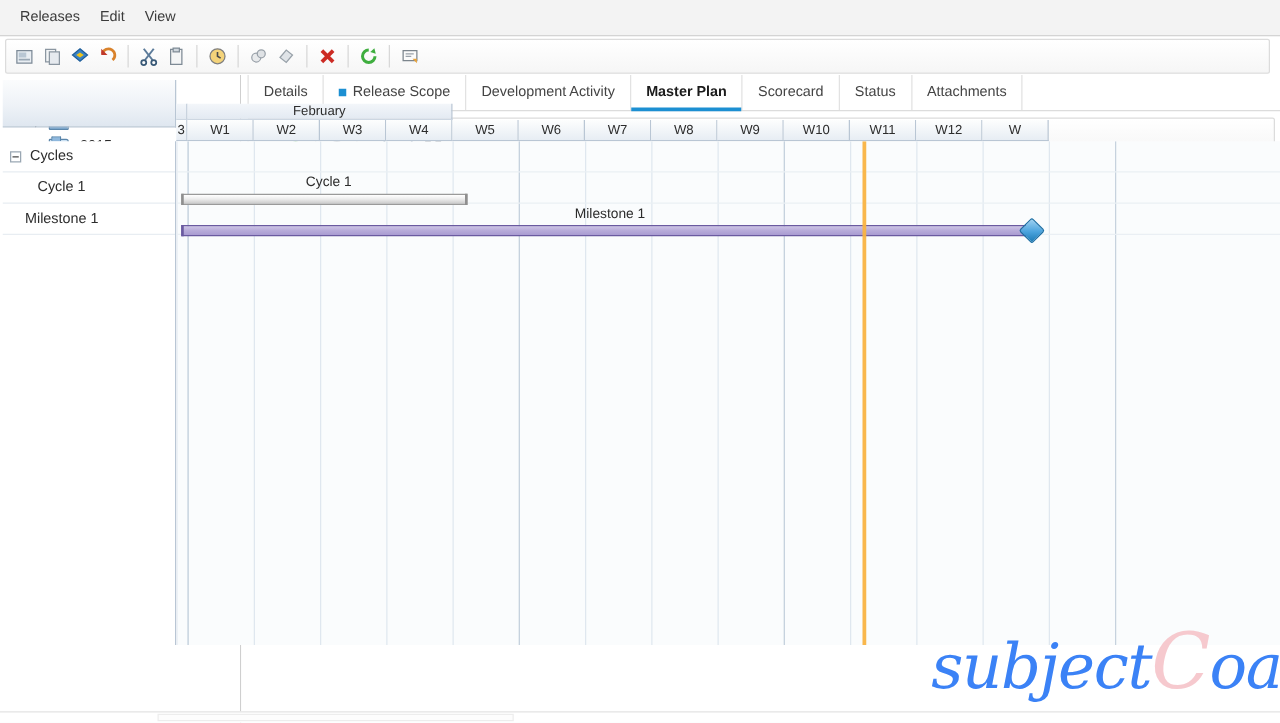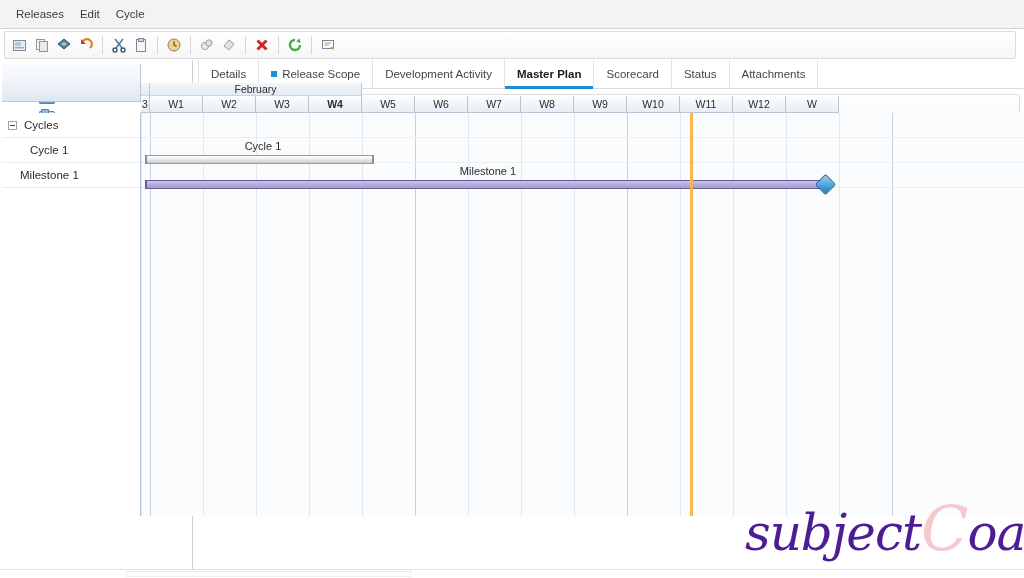--- a/index.html
+++ b/index.html
@@ -181,39 +181,39 @@
     transform:rotate(45deg);border-radius:2px;
   }
   .today-line{position:absolute;top:0;bottom:0;width:3px;background:#f9b342;opacity:.95;}
 
   
   .watermark{
     position:absolute;left:745px;top:492px;width:260px;height:70px;
     font-family:"DejaVu Serif", serif;font-style:italic;font-size:50px;
     letter-spacing:-1px;white-space:nowrap;pointer-events:none;user-select:none;
   }
-  .wm-a{color:#4c1d95;}
+  .wm-a{color:#3b82f6;}
   .wm-c{color:#f6c9ce;font-size:62px;}
 
   
   .hscroll{
     position:absolute;left:0;bottom:0;width:1024px;height:9px;background:#ffffff;
     border-top:1px solid #e3e3e3;box-sizing:border-box;
   }
   .hscroll .thumb{position:absolute;left:126px;top:1px;height:6px;width:285px;background:#fdfdfd;border:1px solid #ededed;box-sizing:border-box;}
 </style>
 </head>
 <body>
 
 <div class="app">
 
   <div class="menubar">
     <div class="mi">Releases</div>
     <div class="mi">Edit</div>
-    <div class="mi">Cycle</div>
+    <div class="mi">View</div>
   </div>
 
   <div class="toolbar">
     <div class="tb-btn">
       <svg width="16" height="16" viewBox="0 0 16 16">
         <rect x="1.5" y="3.5" width="12" height="10" fill="#e9eef3" stroke="#7d8a97"></rect>
         <rect x="3" y="5" width="6" height="4" fill="#b9c7d4"></rect>
         <rect x="3" y="10" width="9" height="1.4" fill="#9aa8b5"></rect>
       </svg>
     </div>
@@ -409,21 +409,21 @@
 
       <div class="g-months" id="months">
           <div class="g-month" style="width: 9px;"></div>
           <div class="g-month" style="width: 212px;">February</div>
         </div>
       <div class="g-weeks" id="weeks">
           <div class="g-week" style="width: 9px;">3</div>
           <div class="g-week" style="width: 53px;">W1</div>
           <div class="g-week" style="width: 53px;">W2</div>
           <div class="g-week" style="width: 53px;">W3</div>
-          <div class="g-week" style="width: 53px; font-weight: bold;">W4</div>
+          <div class="g-week" style="width: 53px;">W4</div>
           <div class="g-week" style="width: 53px;">W5</div>
           <div class="g-week" style="width: 53px;">W6</div>
           <div class="g-week" style="width: 53px;">W7</div>
           <div class="g-week" style="width: 53px; text-align: center;">W8</div>
           <div class="g-week" style="width: 53px;">W9</div>
           <div class="g-week" style="width: 53px;">W10</div>
           <div class="g-week" style="width: 53px;">W11</div>
           <div class="g-week" style="width: 53px;">W12</div>
           <div class="g-week" style="width: 53px;">W</div>
         </div>

